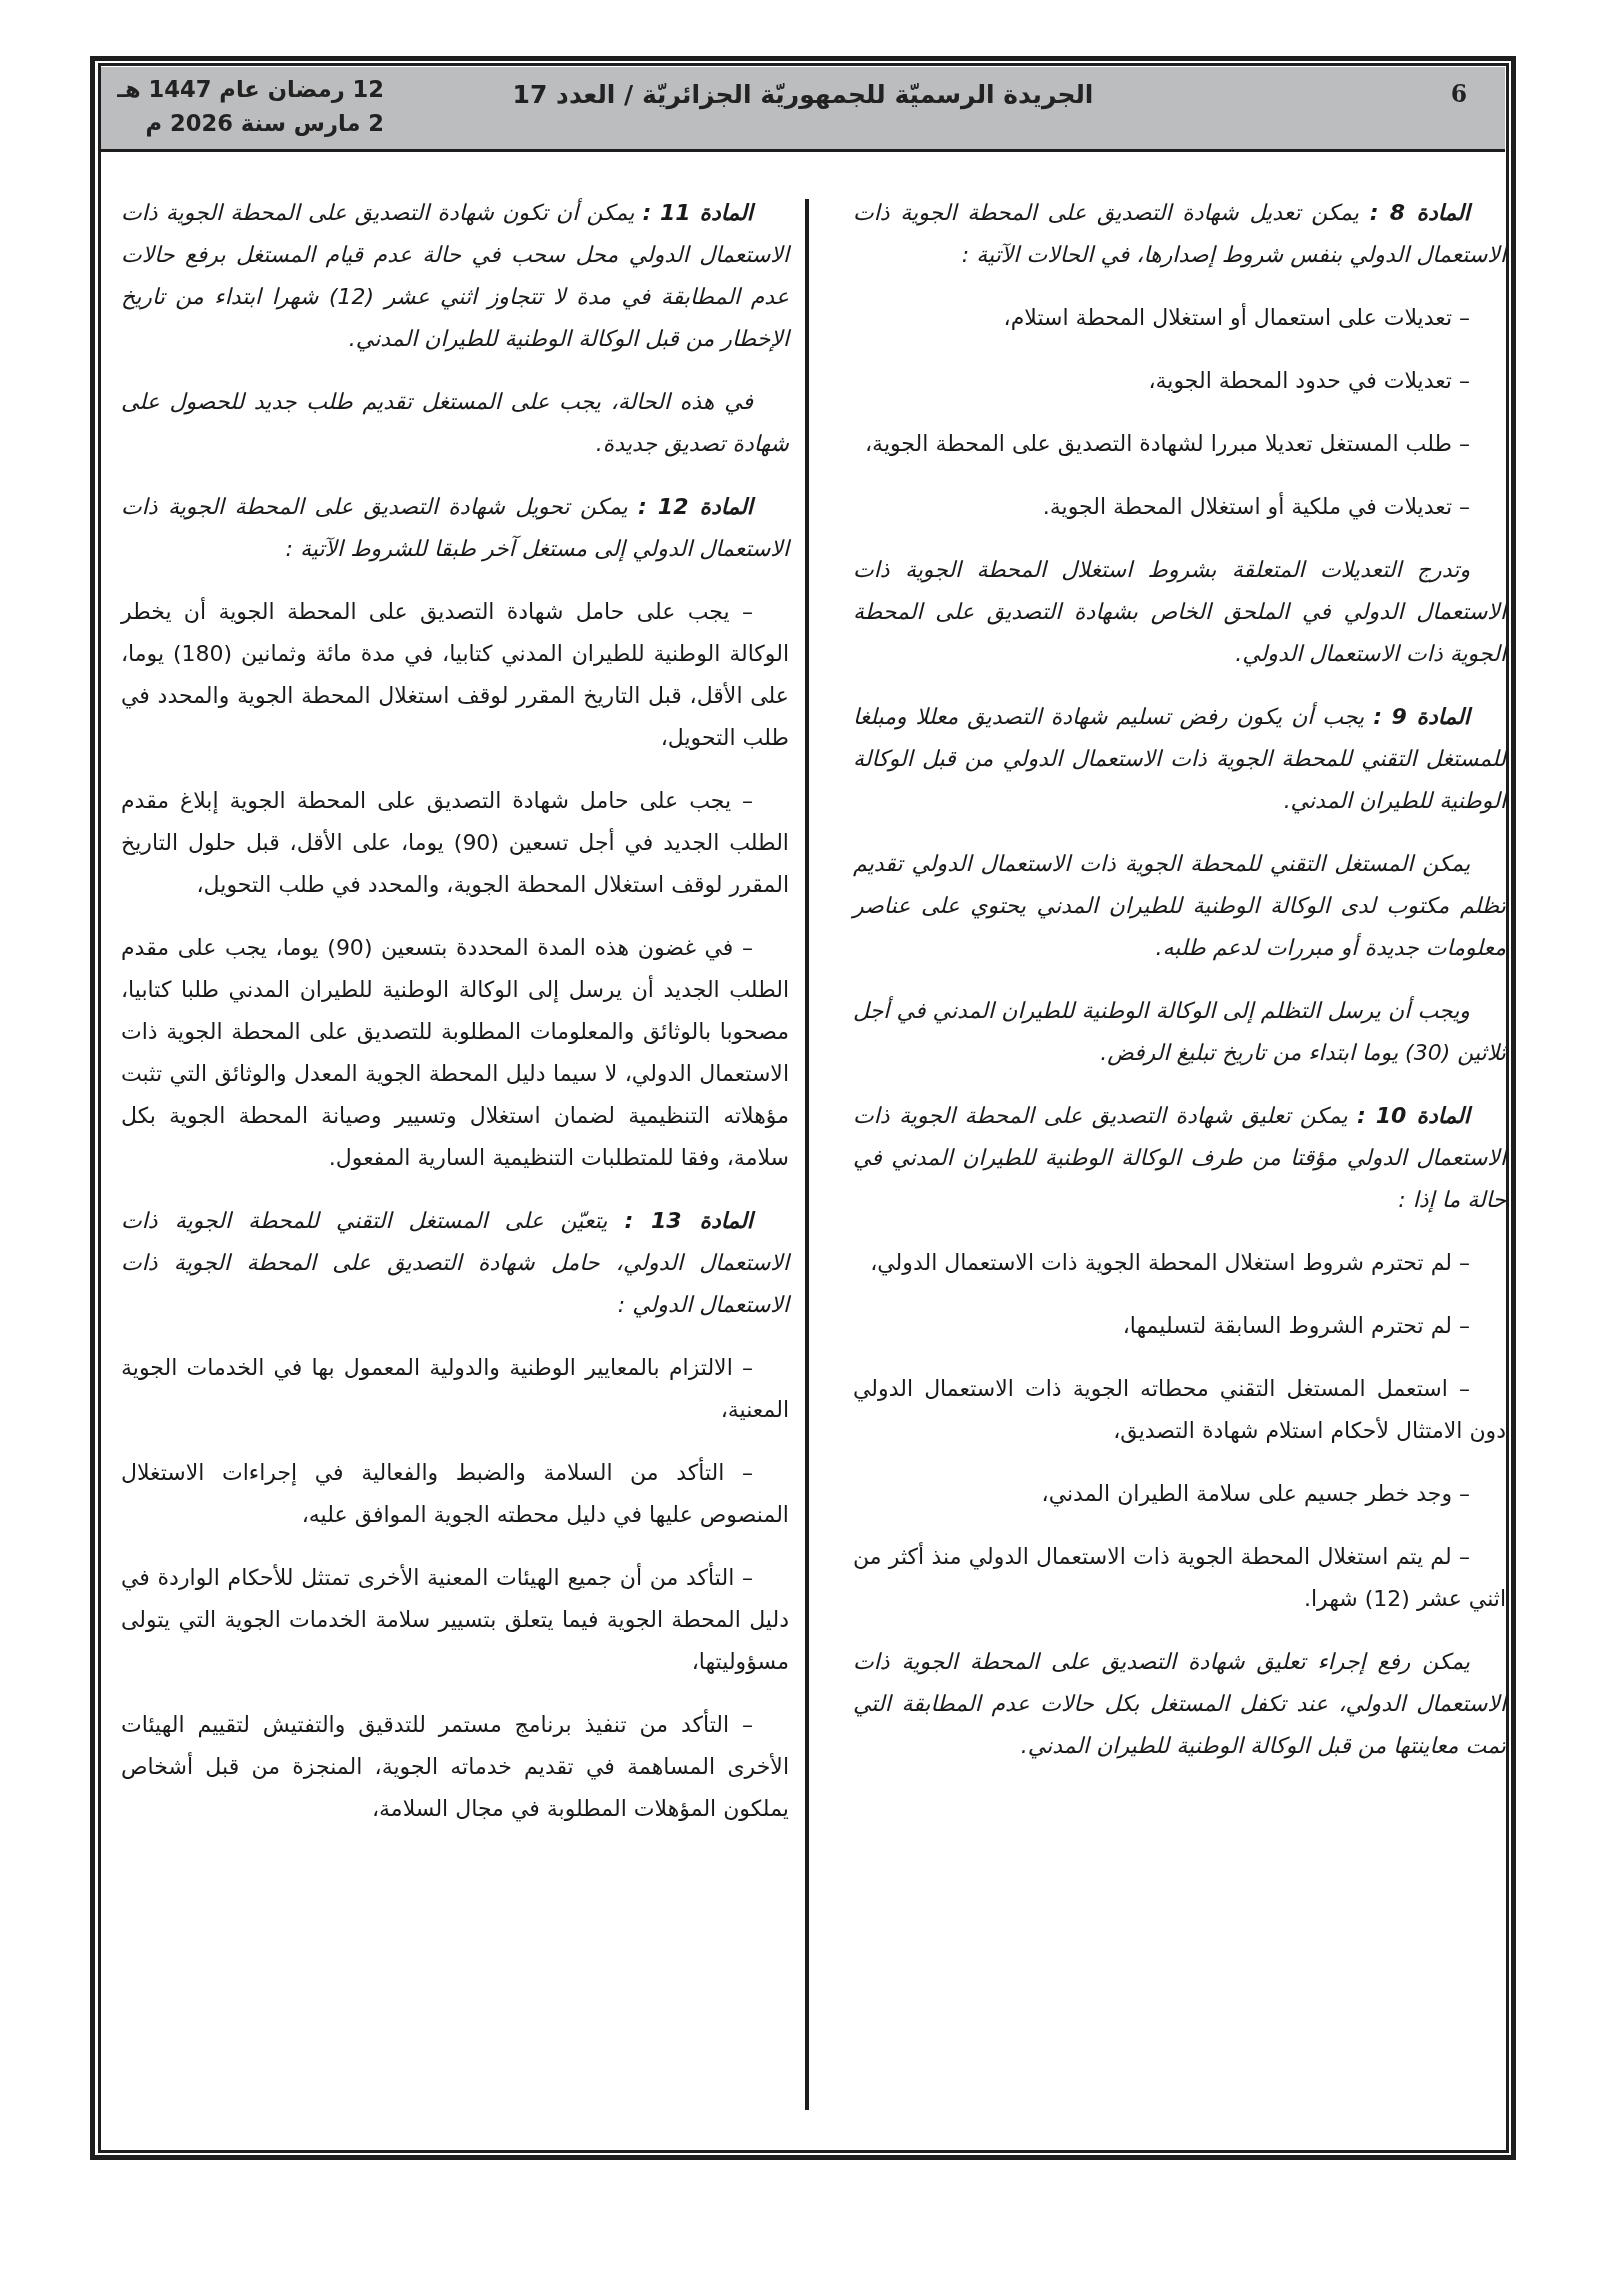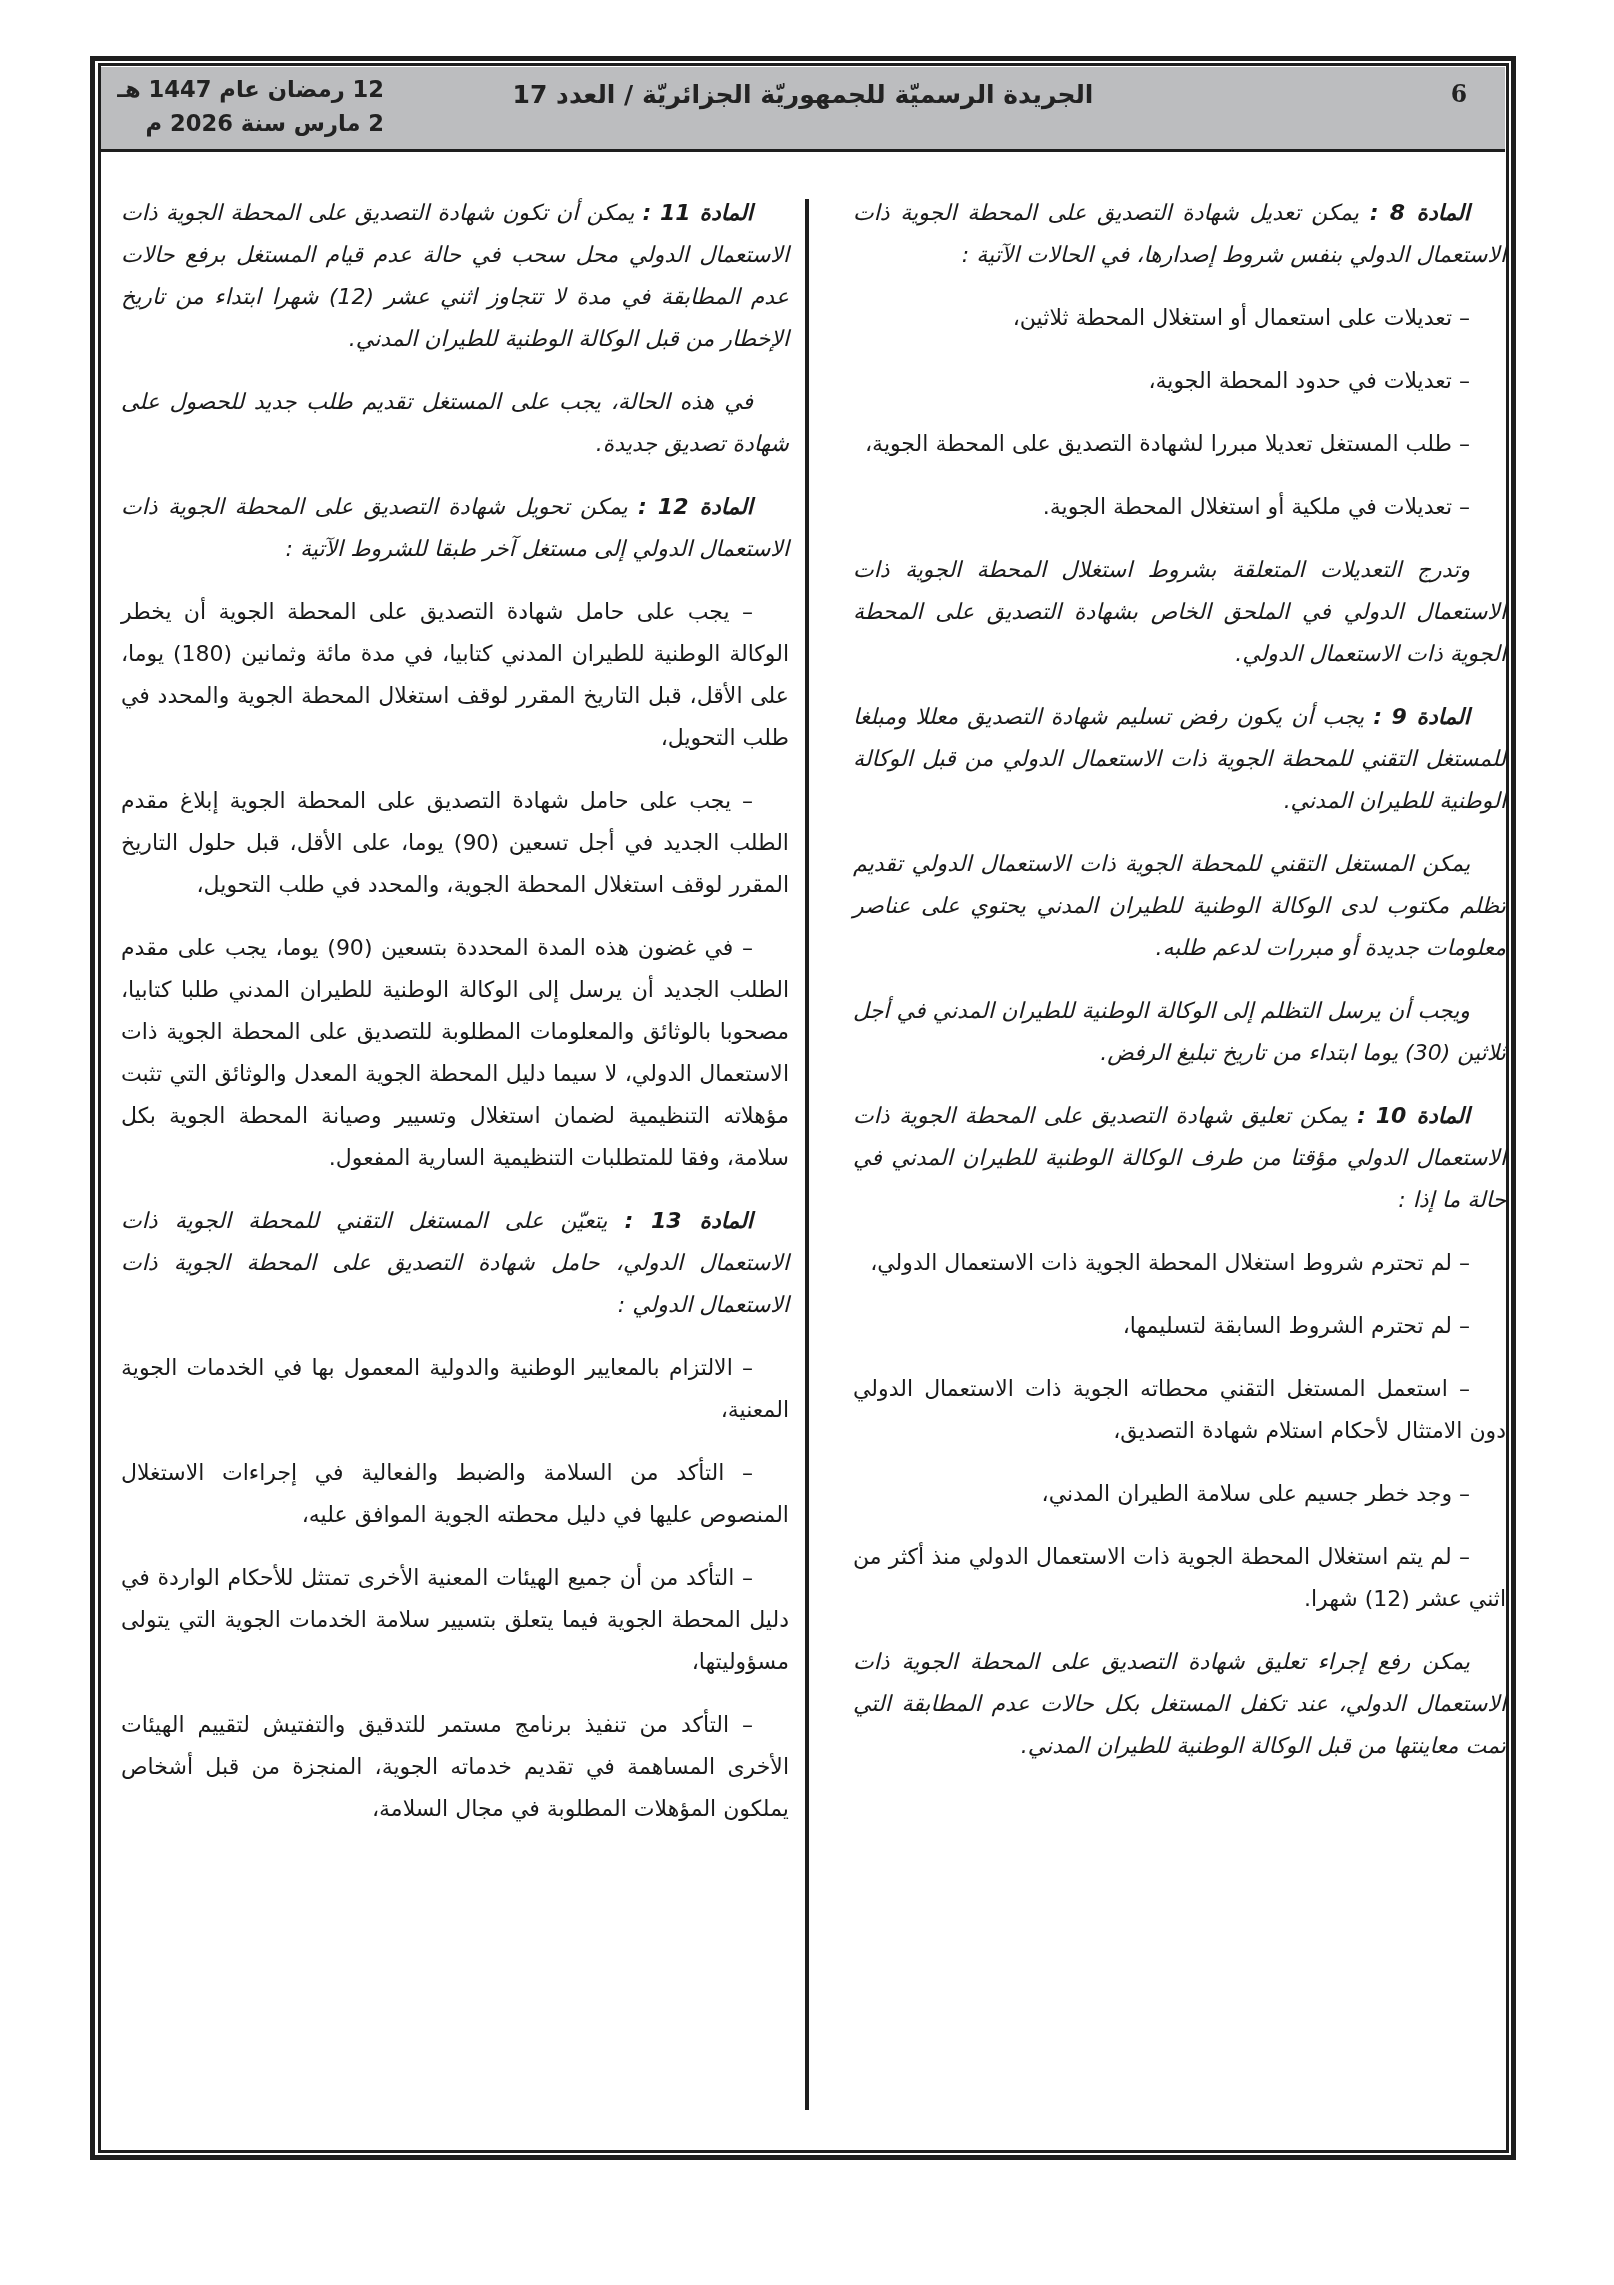--- a/index.html
+++ b/index.html
@@ -30,21 +30,21 @@
   <div class="hdr-date">
     <div>12 رمضان عام 1447 هـ</div>
     <div>2 مارس سنة 2026 م</div>
   </div>
 </div>
 
 <div class="divider"></div>
 
 <div class="col col-right" id="col-right">
     <p class="para"><span class="art">المادة 8 :</span><span> يمكن تعديل شهادة التصديق على المحطة الجوية ذات الاستعمال الدولي بنفس شروط إصدارها، في الحالات الآتية :</span></p>
-    <p class="bullet">– تعديلات على استعمال أو استغلال المحطة ثلاثين،</p>
+    <p class="bullet">– تعديلات على استعمال أو استغلال المحطة استلام،</p>
     <p class="bullet">– تعديلات في حدود المحطة الجوية،</p>
     <p class="bullet">– طلب المستغل تعديلا مبررا لشهادة التصديق على المحطة الجوية،</p>
     <p class="bullet">– تعديلات في ملكية أو استغلال المحطة الجوية.</p>
     <p class="para">وتدرج التعديلات المتعلقة بشروط استغلال المحطة الجوية ذات الاستعمال الدولي في الملحق الخاص بشهادة التصديق على المحطة الجوية ذات الاستعمال الدولي.</p>
     <p class="para"><span class="art">المادة 9 :</span><span> يجب أن يكون رفض تسليم شهادة التصديق معللا ومبلغا للمستغل التقني للمحطة الجوية ذات الاستعمال الدولي من قبل الوكالة الوطنية للطيران المدني.</span></p>
     <p class="para">يمكن المستغل التقني للمحطة الجوية ذات الاستعمال الدولي تقديم تظلم مكتوب لدى الوكالة الوطنية للطيران المدني يحتوي على عناصر معلومات جديدة أو مبررات لدعم طلبه.</p>
     <p class="para">ويجب أن يرسل التظلم إلى الوكالة الوطنية للطيران المدني في أجل ثلاثين (30) يوما ابتداء من تاريخ تبليغ الرفض.</p>
     <p class="para"><span class="art">المادة 10 :</span><span> يمكن تعليق شهادة التصديق على المحطة الجوية ذات الاستعمال الدولي مؤقتا من طرف الوكالة الوطنية للطيران المدني في حالة ما إذا :</span></p>
     <p class="bullet">– لم تحترم شروط استغلال المحطة الجوية ذات الاستعمال الدولي،</p>
     <p class="bullet">– لم تحترم الشروط السابقة لتسليمها،</p>

